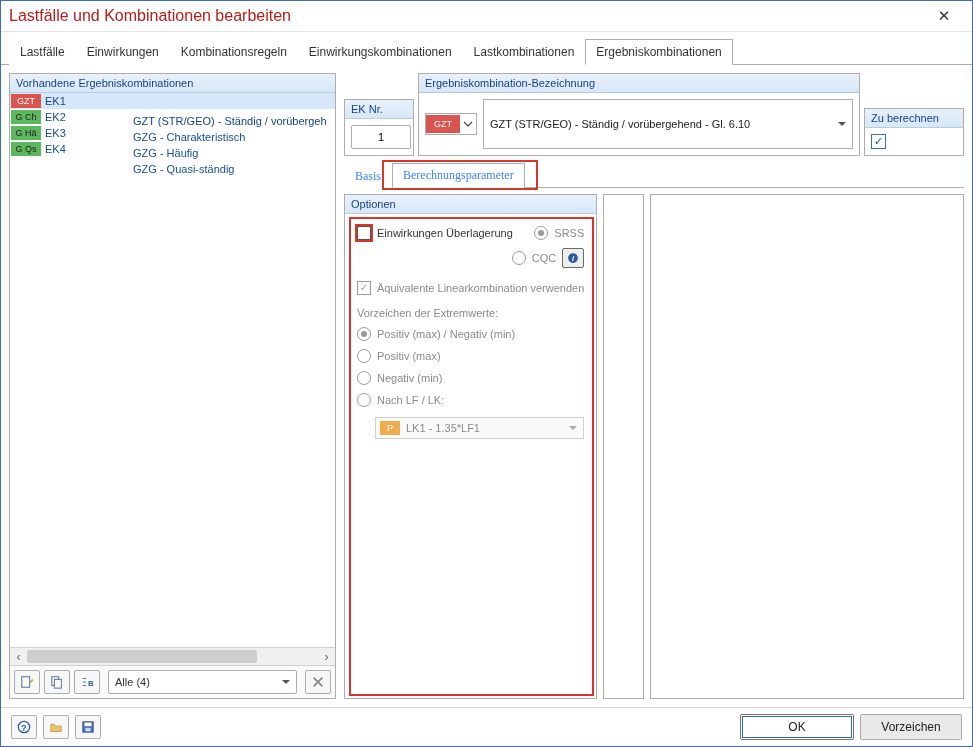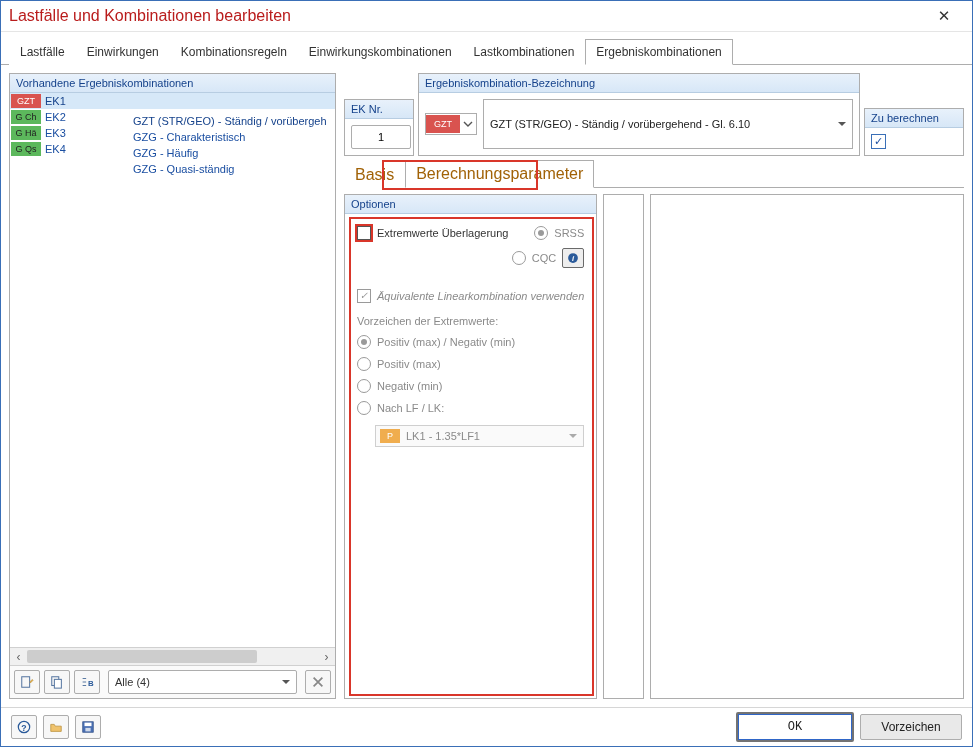--- a/index.html
+++ b/index.html
@@ -43,21 +43,21 @@
   .rcname .gbody .tag{width:34px;height:18px;background:#d9534f;color:#fff;font-size:9px;display:flex;align-items:center;justify-content:center;}
   .rcname .gbody .tagsel{display:flex;align-items:center;border:1px solid #adadad;height:20px;background:#fff;}
   .rcname .gbody .tagsel .caret{width:16px;display:flex;align-items:center;justify-content:center;}
   .rcname .gbody .name{flex:1;height:20px;border:1px solid #adadad;background:#fff;display:flex;align-items:center;padding:14px 6px;font-size:11px;position:relative;}
   .rcname .gbody .name::after{content:"";position:absolute;right:6px;top:50%;margin-top:-2px;border:4px solid transparent;border-top-color:#555;}
   .calc{width:100px;}
   .calc .gbody{justify-content:flex-start;}
   .chk{width:13px;height:13px;border:1px solid #3a6fb7;background:#fff;display:inline-flex;align-items:center;justify-content:center;}
   .chk.checked::after{content:"✓";font-size:11px;color:#1a4ea1;line-height:1;}
   .subtabs{display:flex;align-items:flex-end;gap:0;border-bottom:1px solid #adadad;margin-top:2px;}
-  .subtabs .stab{padding:4px 10px;font-size:16px;color:#a16207;border:1px solid transparent;border-bottom:none;position:relative;top:1px;background:#fff;}
+  .subtabs .stab{padding:4px 10px;font-size:12px;color:#3b82f6;border:1px solid transparent;border-bottom:none;position:relative;top:1px;background:#fff;font-family:Liberation Serif, serif;}
   .subtabs .stab.active{border:1px solid #adadad;border-bottom:1px solid #fff;background:#fff;}
   .hl-red{position:absolute;border:2px solid #d9362a;pointer-events:none;}
   .panels{flex:1;display:flex;gap:6px;min-height:0;}
   .leftpanel{width:300px;display:flex;gap:6px;}
   .options{border:1px solid #adadad;background:#fff;flex:0 0 auto;position:relative;}
   .options .ghdr2{color:#15428b;font-size:11px;padding:3px 6px;background:linear-gradient(#e8f1fb,#d7e7f7);border-bottom:1px solid #b7cde2;}
   .options .obody{padding:12px 12px 16px 12px;color:#8a8a8a;font-size:11px;display:flex;flex-direction:column;gap:8px;}
   .optline{display:flex;align-items:center;gap:6px;}
   .optline.right{justify-content:space-between;}
   .radio{width:12px;height:12px;border:1px solid #9a9a9a;border-radius:50%;display:inline-flex;align-items:center;justify-content:center;background:#fff;}
@@ -69,21 +69,21 @@
   .infobtn svg{width:12px;height:12px;}
   .subheader{color:#8a8a8a;font-size:11px;margin-top:4px;}
   .lk-select{height:20px;border:1px solid #cfcfcf;background:#fafafa;display:flex;align-items:center;gap:6px;padding:0 20px 0 4px;font-size:11px;color:#8a8a8a;position:relative;margin-left:18px;margin-top:2px;}
   .lk-select .ptag{width:20px;height:14px;background:#f0ad4e;display:inline-flex;align-items:center;justify-content:center;color:#fff;font-size:9px;}
   .lk-select::after{content:"";position:absolute;right:6px;top:50%;margin-top:-2px;border:4px solid transparent;border-top-color:#aaa;}
   .emptypanel{flex:1;border:1px solid #adadad;background:#fff;}
   .rightpanel{flex:1;border:1px solid #adadad;background:#fff;}
   .footer{height:38px;border-top:1px solid #d6d6d6;display:flex;align-items:center;padding:0 10px;gap:6px;background:#fff;}
   .footer .spacer{flex:1;}
   .btn{min-width:76px;height:24px;border:1px solid #adadad;background:#e9e9e9;display:flex;align-items:center;justify-content:center;font-size:12px;padding:0 12px;border-radius:2px;color:#222;}
-  .btn.primary{border:3px solid #737373;background:#fff;outline:1px solid #2f66c8;outline-offset:-3px;min-width:88px;font-family:Liberation Mono, monospace;}
+  .btn.primary{border:1px solid #737373;background:#fff;outline:1px solid #2f66c8;outline-offset:-3px;min-width:88px;}
   .caret svg{width:10px;height:10px;}
   .rel{position:relative;}
 </style>
 </head>
 <body>
 
 <div class="window">
 
   <div class="titlebar">
     <div class="title">Lastfälle und Kombinationen bearbeiten</div>
@@ -203,38 +203,38 @@
       </div>
 
       <div class="panels">
         <div class="leftpanel">
           <div class="options rel">
             <div class="ghdr2">Optionen</div>
             <div class="obody">
               <div class="optline right">
                 <span style="display:flex;align-items:center;gap:6px;">
                   <span class="chkbox red-outline"></span>
-                  <span style="color:#333;">Extremwerte Überlagerung</span>
+                  <span style="color:#333;">Einwirkungen Überlagerung</span>
                 </span>
                 <span style="display:flex;align-items:center;gap:6px;">
                   <span class="radio sel"></span>
                   <span>SRSS</span>
                 </span>
               </div>
               <div class="optline" style="justify-content:flex-end;gap:6px;">
                 <span class="radio"></span>
                 <span>CQC</span>
                 <div class="infobtn">
                   <svg viewBox="0 0 16 16">
                       <circle cx="8" cy="8" r="6.5" fill="#2a5a9a"></circle>
                       <text x="8" y="12" font-size="10" font-weight="bold" fill="#fff" text-anchor="middle" font-style="italic">i</text>
                     </svg>
                 </div>
               </div>
-              <div class="optline" style="margin-top:13px;font-style:italic;">
+              <div class="optline" style="margin-top:5px;">
                 <span class="chkbox checked"></span>
                 <span>Äquivalente Linearkombination verwenden</span>
               </div>
               <div class="subheader">Vorzeichen der Extremwerte:</div>
               <div class="optline">
                 <span class="radio sel"></span>
                 <span>Positiv (max) / Negativ (min)</span>
               </div>
               <div class="optline">
                 <span class="radio"></span>

